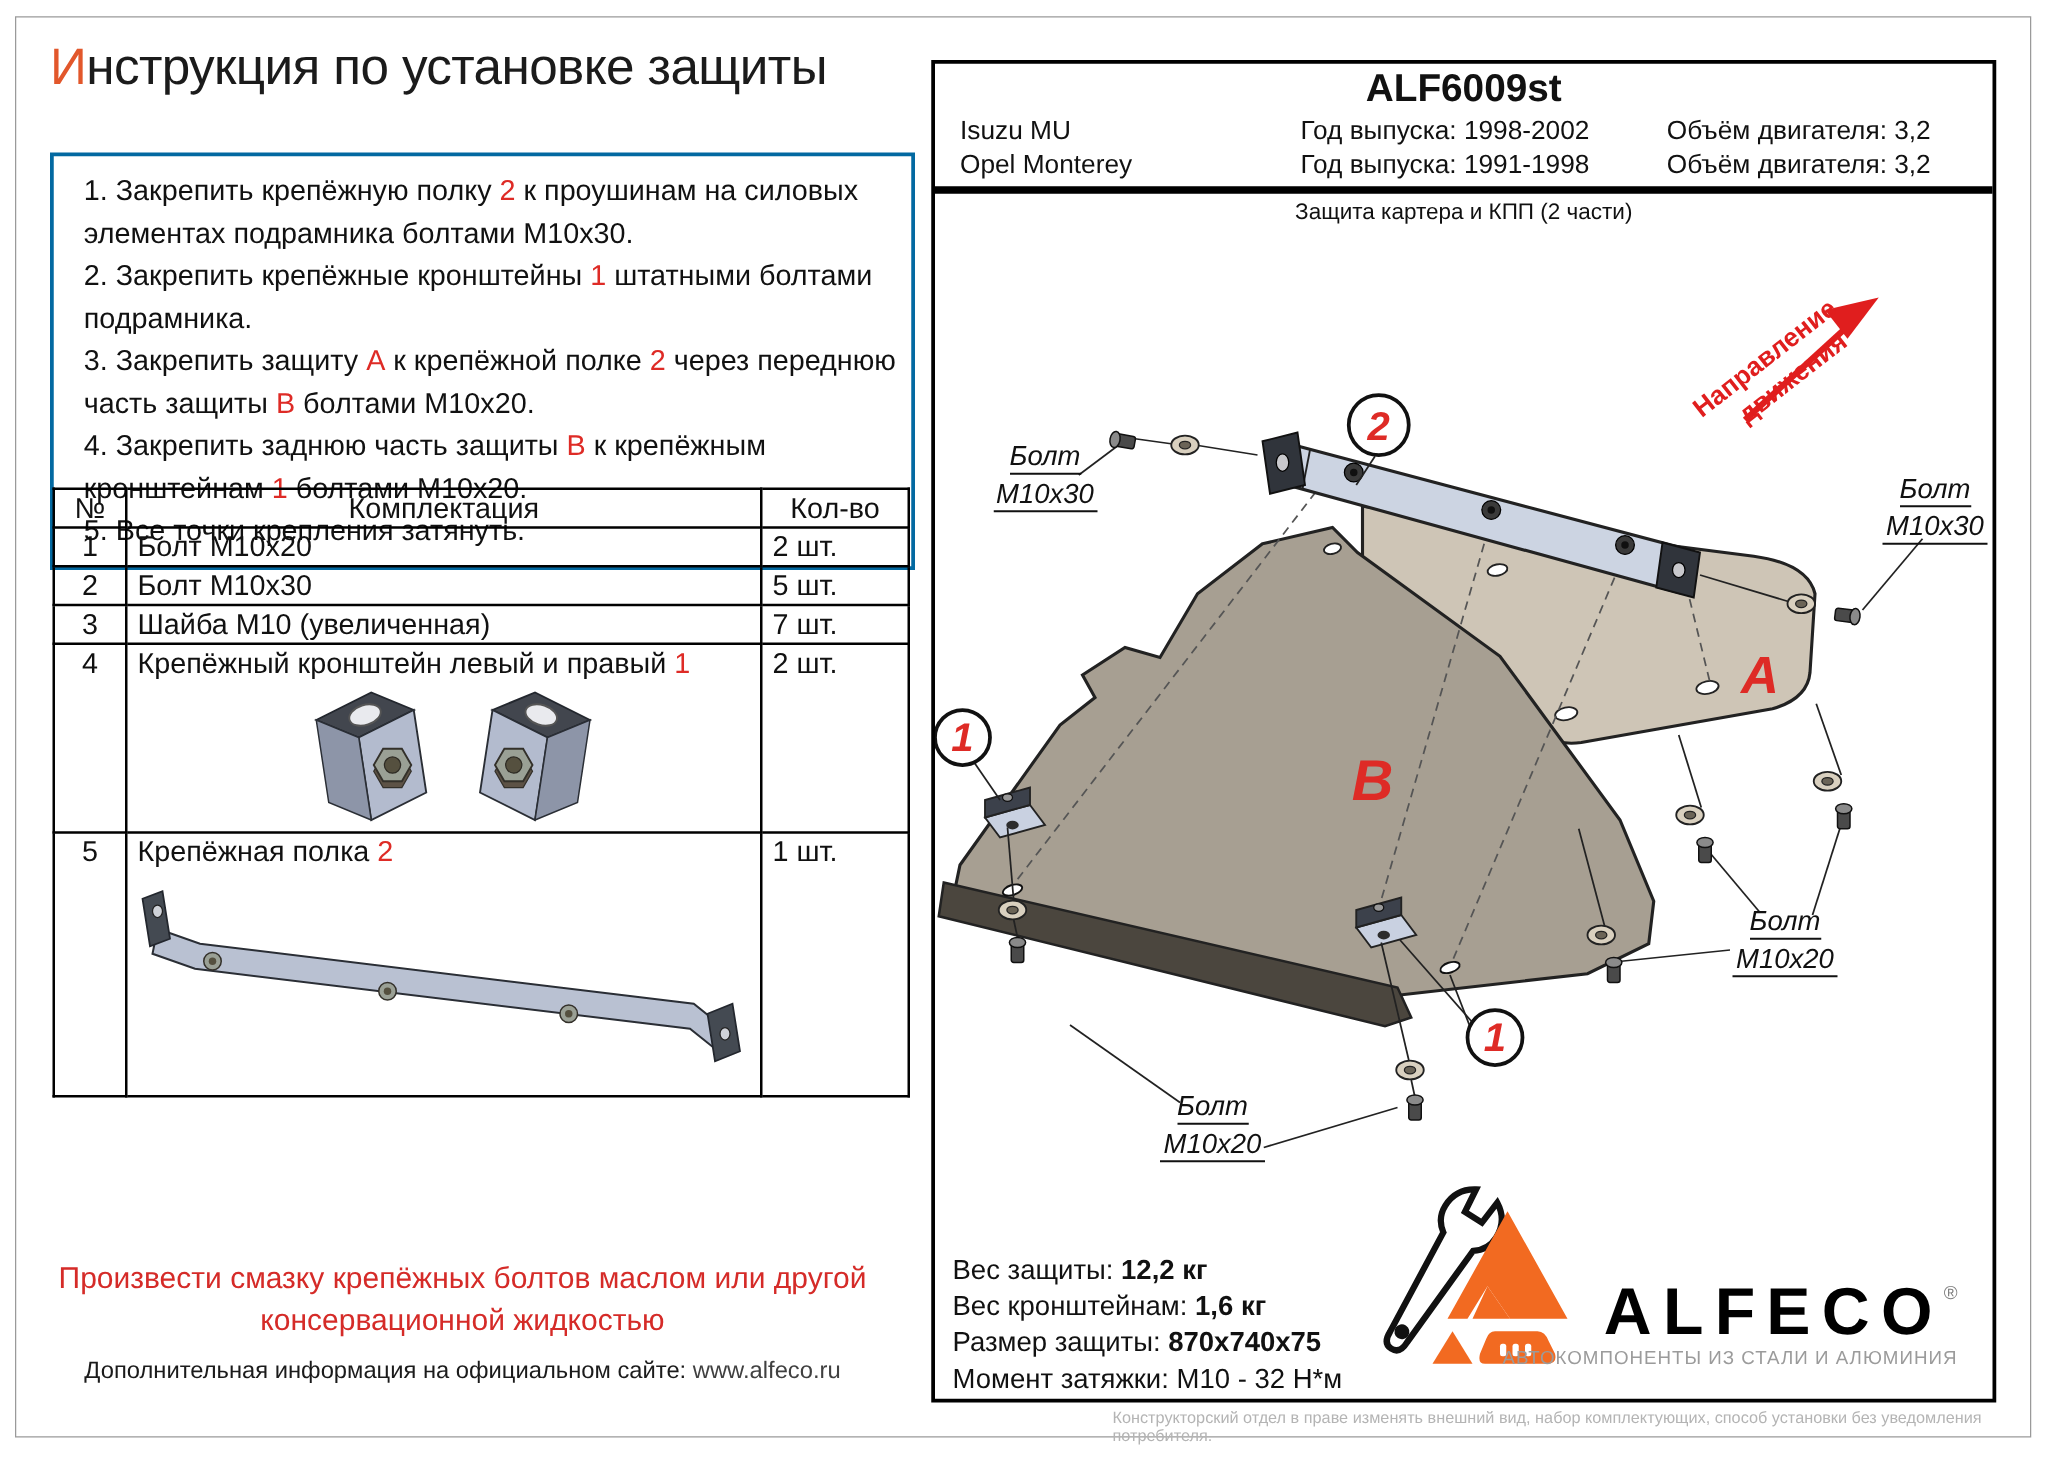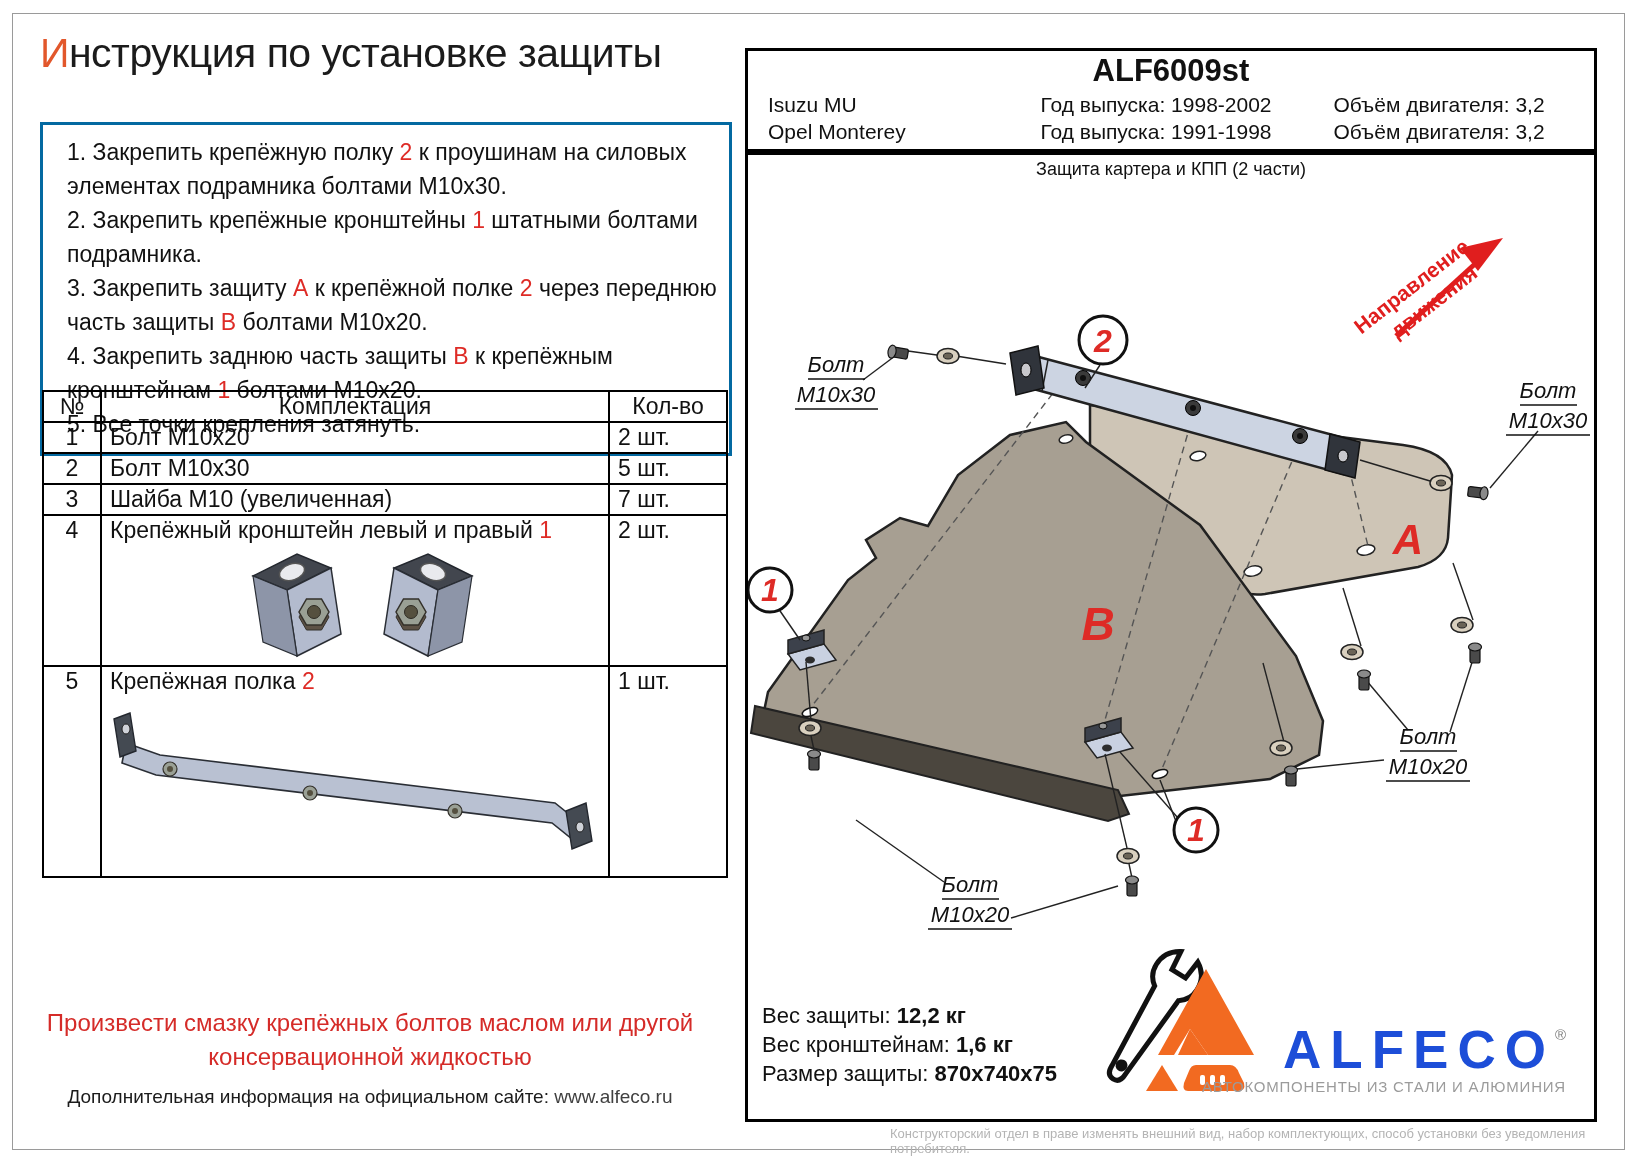--- a/index.html
+++ b/index.html
@@ -40,21 +40,21 @@
   .veh-engine{width:270px;text-align:center;}
   #panel-subtitle{position:absolute;left:0;top:108px;width:100%;text-align:center;font-size:18px;}
   #drawing{position:absolute;left:0;top:137px;}
 
   #specs-block{position:absolute;left:14px;top:950px;font-size:22px;line-height:29px;white-space:nowrap;}
   .spec-value-b{font-weight:bold;}
 
   #wrench-icon{position:absolute;left:340px;top:882px;}
   #alfeco-mark{position:absolute;left:396px;top:916px;}
   #alfeco-text-block{position:absolute;right:28px;top:972px;text-align:right;}
-  #alfeco-name{font-size:53px;font-weight:bold;color:#1d4ed8;letter-spacing:9px;line-height:53px;}
+  #alfeco-name{font-size:53px;font-weight:bold;color:#000000;letter-spacing:9px;line-height:53px;}
   #alfeco-reg{font-size:15px;color:#7d7d7d;vertical-align:28px;letter-spacing:0;}
   #alfeco-tagline{margin-top:2px;font-size:15px;color:#9b9b9b;letter-spacing:0.8px;}
   #panel-disclaimer{left:890px;top:1126px;width:700px;font-size:13px;color:#b4b4b4;}
 
   svg text{font-family:"Liberation Sans", sans-serif;}
   .callout{font-size:22px;font-style:italic;fill:#111;}
   .marker-num{font-size:32px;font-weight:bold;font-style:italic;fill:#de2b26;text-anchor:middle;}
   .plate-letter{font-weight:bold;font-style:italic;fill:#de2b26;text-anchor:middle;}
   .dir-text{font-size:21px;font-weight:bold;fill:#e01e1e;text-anchor:middle;}
 </style>
@@ -313,20 +313,21 @@
         <line x1="652" y1="563" x2="709" y2="563" stroke="#111" stroke-width="1.5"></line>
         <text class="callout" x="680" y="586" text-anchor="middle">М10х20</text>
         <line x1="638" y1="593" x2="722" y2="593" stroke="#111" stroke-width="1.5"></line>
       </g>
     </svg>
 
     <div id="specs-block">
       <div><span>Вес защиты: </span><span class="spec-value-b">12,2 кг</span></div>
       <div><span>Вес кронштейнам: </span><span class="spec-value-b">1,6 кг</span></div>
       <div><span>Размер защиты: </span><span class="spec-value-b">870х740х75</span></div>
+      <div><span>Момент затяжки: </span><span>М10 - 32 Н*м</span></div>
     </div>
 
     <svg id="wrench-icon" width="120" height="180" viewBox="0 0 120 180">
       <g transform="translate(60,90) rotate(32)">
         <path d="M -10,-78 Q -24,-70 -24,-54 Q -24,-42 -14,-35 L -8,55 Q -8,66 0,66 Q 8,66 8,55 L 14,-35 Q 24,-42 24,-54 Q 24,-70 10,-78 L 8,-58 L -8,-58 Z" fill="#fff" stroke="#111" stroke-width="5"></path>
         <circle cx="0" cy="50" r="6" fill="#111"></circle>
       </g>
     </svg>
 
     <svg id="alfeco-mark" width="120" height="126" viewBox="0 0 120 126">

